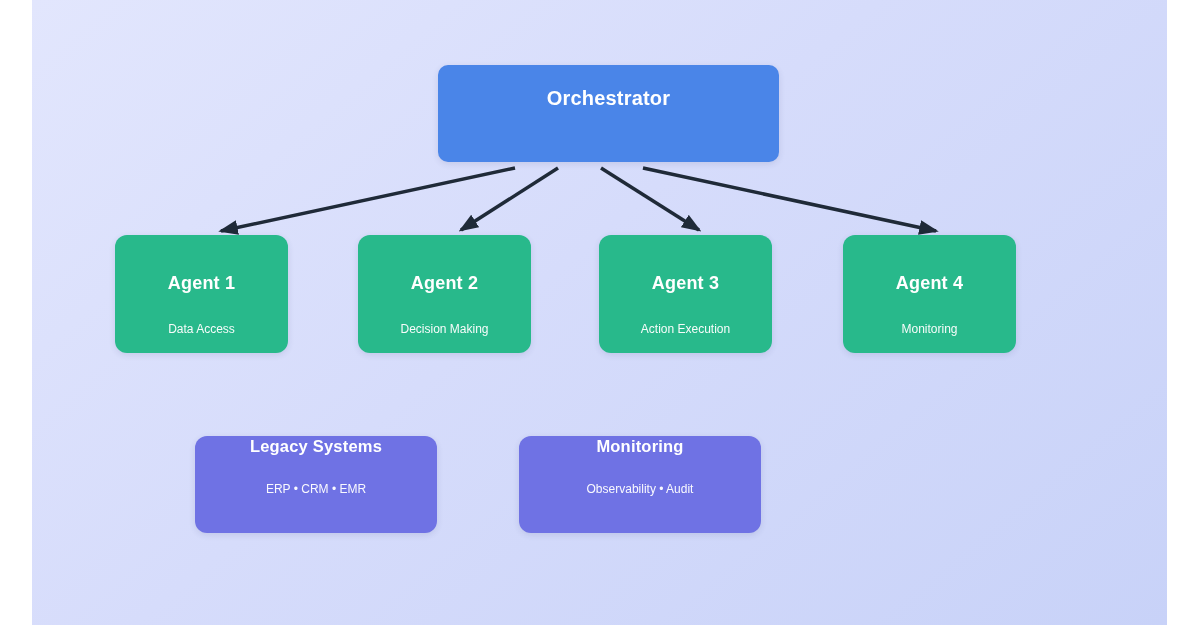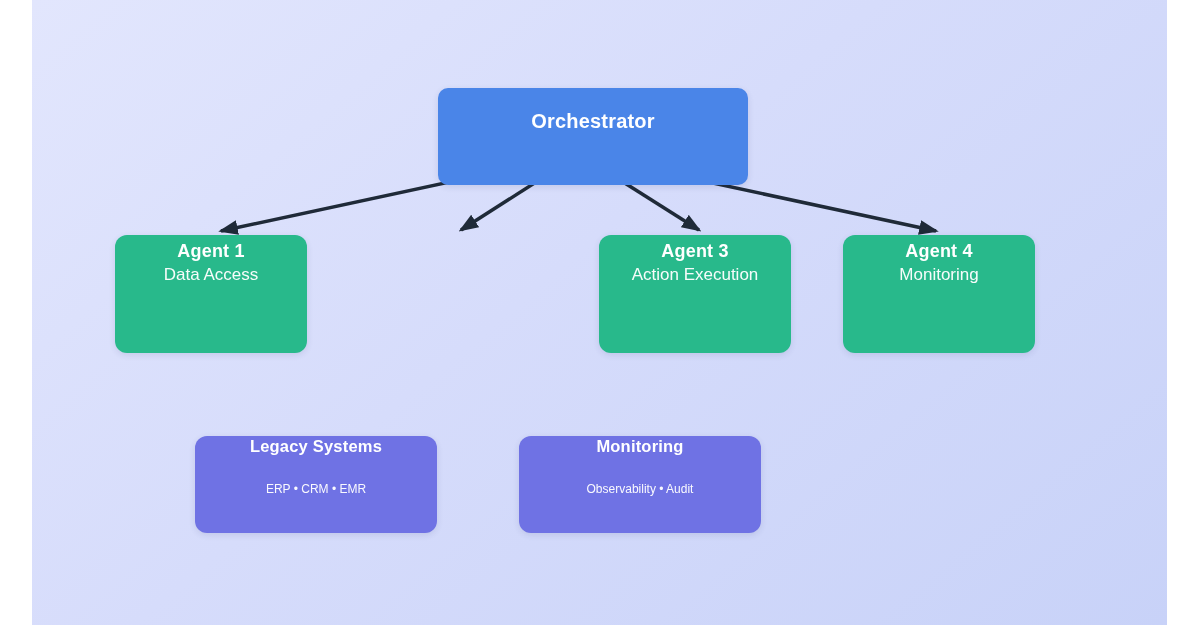--- a/index.html
+++ b/index.html
@@ -40,39 +40,39 @@
   }
   .node .title {
     font-weight: bold;
     letter-spacing: 0.2px;
   }
   .node .subtitle {
     color: rgba(255, 255, 255, 0.96);
   }
   .orchestrator {
     left: 438px;
-    top: 88px;
-    width: 310px;
+    top: 65px;
+    width: 341px;
     height: 97px;
     background: #4a85e8;
     border-radius: 10px;
     padding-top: 22px;
   }
   .orchestrator .title { font-size: 20px; line-height: 22px; }
   .orchestrator .subtitle { font-size: 13px; margin-top: 12px; }
   .agent {
     top: 235px;
-    width: 192px;
+    width: 173px;
     height: 118px;
     background: #28b98b;
     border-radius: 12px;
-    padding-top: 4px;
+    padding-top: 36px;
   }
   .agent .title { font-size: 18px; line-height: 24px; }
-  .agent .subtitle { font-size: 17px; margin-top: 2px; }
+  .agent .subtitle { font-size: 12px; margin-top: 27px; }
   .agent-1 { left: 115px; }
   .agent-2 { left: 358px; }
   .agent-3 { left: 599px; }
   .agent-4 { left: 843px; }
   .system {
     top: 436px;
     width: 242px;
     height: 97px;
     background: #6f72e4;
     border-radius: 12px;
@@ -103,20 +103,24 @@
 
   <div class="node orchestrator">
     <div class="title">Orchestrator</div>
   </div>
 
   <div class="node agent agent-1">
     <div class="title">Agent 1</div>
     <div class="subtitle">Data Access</div>
   </div>
 
+  <div class="node agent agent-2">
+    <div class="title">Agent 2</div>
+    <div class="subtitle">Decision Making</div>
+  </div>
 
   <div class="node agent agent-3">
     <div class="title">Agent 3</div>
     <div class="subtitle">Action Execution</div>
   </div>
 
   <div class="node agent agent-4">
     <div class="title">Agent 4</div>
     <div class="subtitle">Monitoring</div>
   </div>

